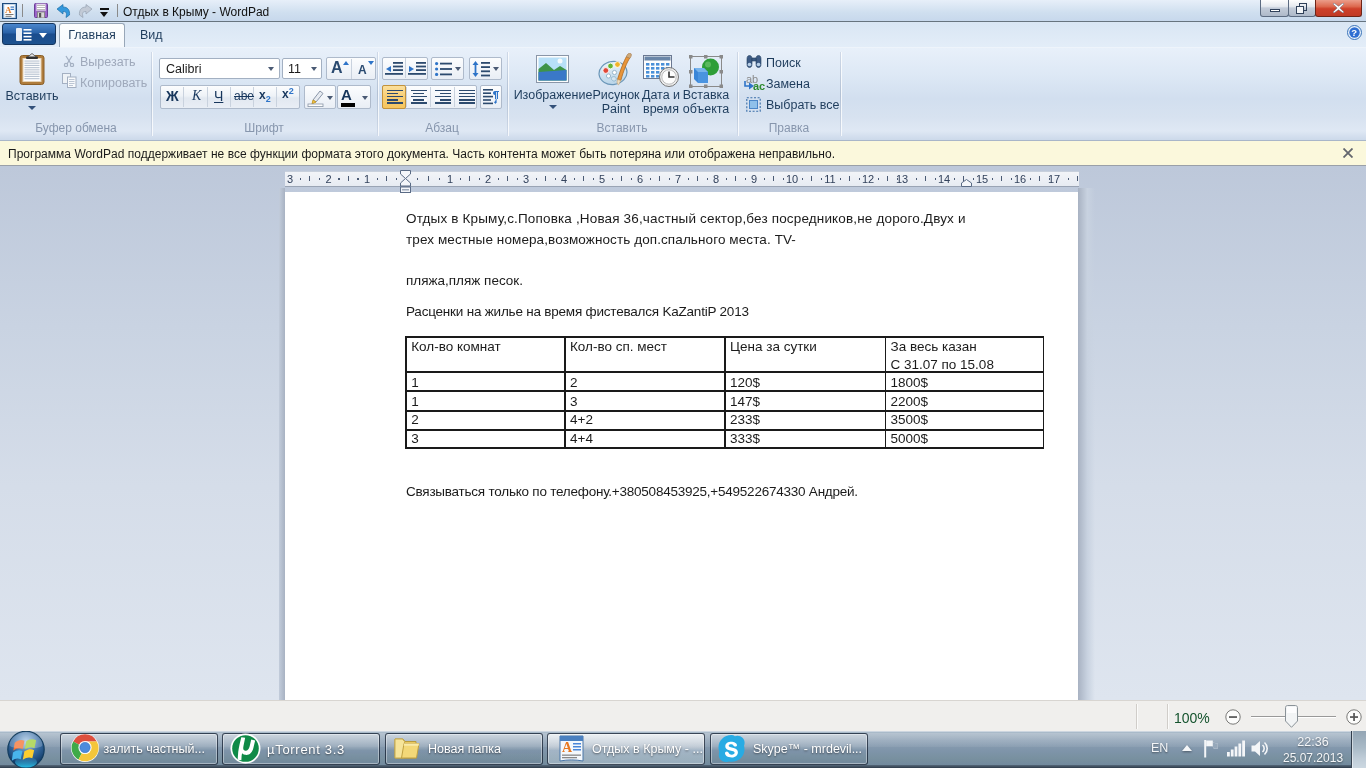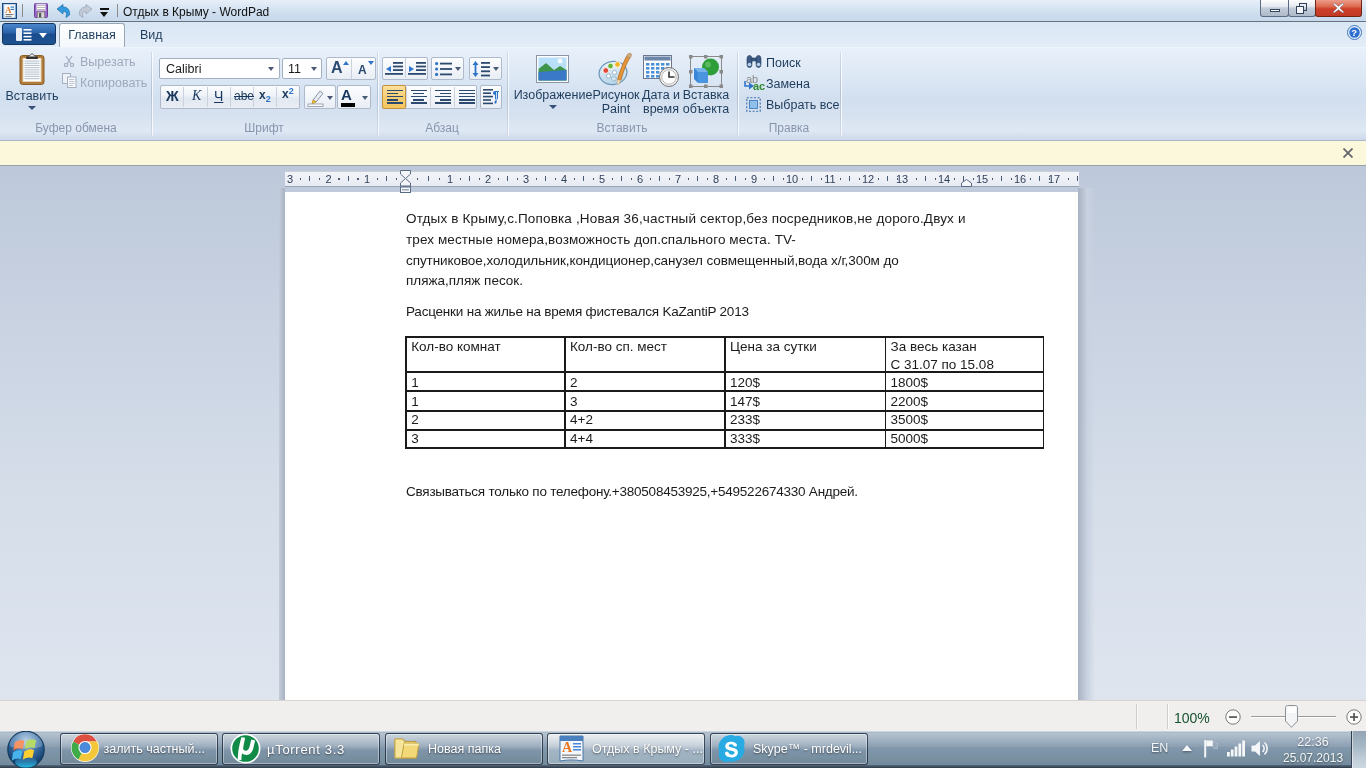--- a/index.html
+++ b/index.html
@@ -357,20 +357,21 @@
       <path d="M5 1.5 L10 5 L5 8.5 Z" fill="#2e74c8"></path>
     </svg>
 </div>
 <div class="ab txt" style="left:766px;top:77px;font-size:12.5px;color:#1e3c5c">Замена</div>
 <svg class="ab" style="left:746px;top:97px" width="15" height="15" viewBox="0 0 15 15">
 <rect x="0.8" y="0.8" width="13.4" height="13.4" fill="none" stroke="#3a6ea8" stroke-width="1.1" stroke-dasharray="2 1.6"></rect>
 <rect x="3.5" y="3.5" width="8" height="8" fill="#8ec0ea" stroke="#4a86c8"></rect>
 </svg>
 <div class="ab txt" style="left:766px;top:98px;font-size:12.5px;color:#1e3c5c">Выбрать все</div>
 <div class="ab" style="left:0;top:141px;width:1366px;height:25px;background:#fbf8dc;border-bottom:1px solid #9aa0a8;">
+<div class="ab txt" style="left:8px;top:5.5px;font-size:12px;letter-spacing:0.02px;color:#1a1a1a">Программа WordPad поддерживает не все функции формата этого документа. Часть контента может быть потеряна или отображена неправильно.</div>
 <svg class="ab" style="left:1343px;top:7px" width="10" height="10" viewBox="0 0 10 10">
       <path d="M0.5 0.5 L9.5 9.5 M9.5 0.5 L0.5 9.5" stroke="#63666d" stroke-width="1.8"></path>
     </svg>
 </div>
 <div class="ab" style="left:0;top:166px;width:1366px;height:534px;background:linear-gradient(#bdc8da,#c9d3e2 30%,#d5dde9 60%,#dee5ef);overflow:hidden;">
 <div class="ab" style="left:279px;top:22px;width:6px;height:512px;background:linear-gradient(90deg,#c2ccdb,#a8b2c2)"></div>
 <div class="ab" style="left:1078px;top:22px;width:17px;height:512px;background:linear-gradient(90deg,#a8b2c2,#c8d2e0 55%,rgba(200,210,224,0))"></div>
 <div class="ab" style="left:285px;top:26px;width:793px;height:508px;background:#fff"></div>
 <div class="ab" style="left:285px;top:5px;width:794px;height:16px;background:linear-gradient(#f2f4f8,#e7ebf2);border-top:1px solid #c8d0dc;border-bottom:1px solid #9aa4b4"></div>
 <div class="ab" style="left:367.0px;top:6.5px;width:20px;margin-left:-10px;text-align:center;font-size:11px;color:#33425c">1</div>
@@ -459,21 +460,20 @@
 <path d="M0.5 0.5 L10.5 0.5 L10.5 4 L5.5 8.5 L0.5 4 Z" fill="#f4f6fa" stroke="#5a6b85"></path>
 <path d="M5.5 8.5 L10.5 13 L10.5 16 L0.5 16 L0.5 13 Z" fill="#f4f6fa" stroke="#5a6b85"></path>
 <rect x="0.5" y="17" width="10" height="5.5" fill="#f4f6fa" stroke="#5a6b85"></rect>
 <rect x="2" y="19.2" width="7" height="1.2" fill="#8a96a8"></rect>
 </svg>
 <svg class="ab" style="left:961px;top:13px" width="11" height="8" viewBox="0 0 11 8">
 <path d="M0.5 7.5 L10.5 7.5 L10.5 4 L5.5 0.5 L0.5 4 Z" fill="#f4f6fa" stroke="#5a6b85"></path>
 </svg>
 <div class="ab txt" style="left:406px;top:45.099999999999994px;font-size:13.5px;letter-spacing:0.16px;color:#1b1b1b">Отдых в Крыму,с.Поповка ,Новая 36,частный сектор,без посредников,не дорого.Двух и</div>
 <div class="ab txt" style="left:406px;top:65.80000000000001px;font-size:13.5px;letter-spacing:0.1px;color:#1b1b1b">трех местные номера,возможность доп.спального места. TV-</div>
-<div class="ab txt" style="left:406px;top:86.5px;font-size:13.5px;letter-spacing:-0.08px;color:#1b1b1b">спутниковое,холодильник,кондиционер,санузел совмещенный,вода х/г,300м до</div>
 <div class="ab txt" style="left:406px;top:107.19999999999999px;font-size:13.5px;letter-spacing:0px;color:#1b1b1b">пляжа,пляж песок.</div>
 <div class="ab txt" style="left:406px;top:138.0px;font-size:13.5px;letter-spacing:-0.21px;color:#1b1b1b">Расценки на жилье на время фистевался KaZantiP 2013</div>
 <div class="ab" style="left:405.2px;top:170.3px;width:639.3px;height:2px;background:#1a1a1a"></div>
     <div class="ab" style="left:405.2px;top:205.4px;width:639.3px;height:2px;background:#1a1a1a"></div>
     <div class="ab" style="left:405.2px;top:224.4px;width:639.3px;height:2px;background:#1a1a1a"></div>
     <div class="ab" style="left:405.2px;top:243.5px;width:639.3px;height:2px;background:#1a1a1a"></div>
     <div class="ab" style="left:405.2px;top:262.6px;width:639.3px;height:2px;background:#1a1a1a"></div>
     <div class="ab" style="left:405.2px;top:280.8px;width:639.3px;height:2px;background:#1a1a1a"></div>
     <div class="ab" style="left:405.2px;top:170.3px;width:1.5px;height:112.5px;background:#1a1a1a"></div>
     <div class="ab" style="left:564.0px;top:170.3px;width:1.5px;height:112.5px;background:#1a1a1a"></div>

